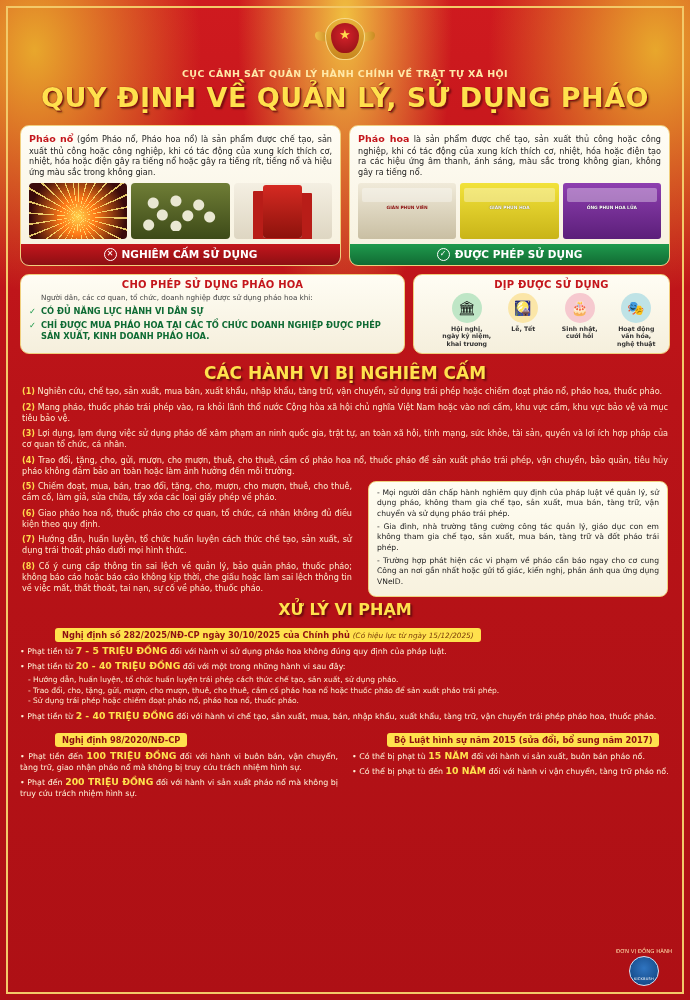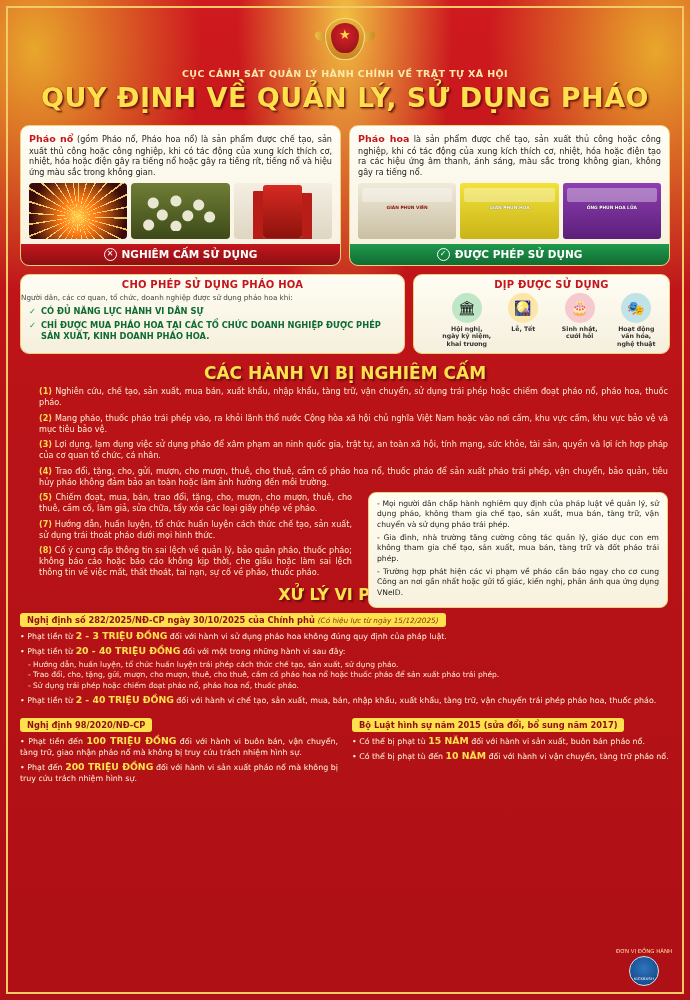--- a/index.html
+++ b/index.html
@@ -150,21 +150,21 @@
     background: linear-gradient(180deg,#fffdf4,#f5efdc);
     border: 1.5px solid #f0cf7d; border-radius: 9px;
     padding: 0 0 6px; overflow: hidden;
   }
   .panel.left { width: 60%; }
   .panel.right { width: 40%; padding-left: 20px; }
   .panel-title {
     text-align: center; font-size: 10px; font-weight: bold; color: #c4161c;
     padding: 4px 4px 3px; letter-spacing: .2px;
   }
-  .panel-sub { font-size: 7.2px; color: #444; padding: 0 0 3px; }
+  .panel-sub { font-size: 7.2px; color: #444; padding: 0 20px 3px; }
   .chk-line {
     display: flex; gap: 5px; font-size: 8.3px; font-weight: bold;
     color: #0f6b34; padding: 1.5px 8px; line-height: 1.3;
   }
   .chk { color: #1f9a4d; font-weight: bold; }
   .occ-grid { display: flex; gap: 3px; padding: 0 6px; }
   .occ {
     flex: 1; text-align: center;
   }
   .occ-ic {
@@ -180,21 +180,20 @@
   
   .sec-title {
     text-align: center; font-size: 17px; font-weight: bold; color: #ffe14d;
     text-shadow: 1px 1px 0 #7a0c10, 2px 2px 2px rgba(0,0,0,.4);
     padding: 4px 0 3px;
   }
   .prohibit { padding: 0 14px; position: relative; }
   .p-item {
     font-size: 8.1px; line-height: 1.36; color: #ffeccd; text-align: justify;
     margin-bottom: 4.5px;
-    margin-left: 17px;
   }
   .p-item b { color: #ffd84d; }
   .warn-wrap { position: relative; }
   .warn-box {
     position: absolute; right: 0; top: 0; width: 300px;
     background: linear-gradient(180deg,#fffdf2,#f7f1de);
     border: 1.5px solid #f0cf7d; border-radius: 8px;
     padding: 6px 8px;
   }
   .warn-head {
@@ -214,20 +213,21 @@
   .pen { padding: 0 12px; }
   .pen-title {
     text-align: center; font-size: 16px; font-weight: bold; color: #ffe14d;
     text-shadow: 1px 1px 0 #7a0c10, 2px 2px 2px rgba(0,0,0,.4);
     padding: 2px 0 4px;
   }
   .tag {
     display: inline-block; background: #ffe14d; color: #8d0f13;
     font-size: 8.3px; font-weight: bold; padding: 2px 7px; border-radius: 3px;
     margin-bottom: 3px;
+    margin-left: 35px;
   }
   .tag .note { color: #7a3b08; font-weight: normal; font-style: italic; font-size: 7.3px; }
   .pen-line { font-size: 7.9px; line-height: 1.38; color: #fff3d8; margin-bottom: 2px; text-align: justify; }
   .pen-line .amt { color: #ffe14d; font-weight: bold; font-size: 9.3px; }
   .pen-sub { font-size: 7.5px; line-height: 1.4; color: #ffeccd; padding-left: 8px; }
   .pen-cols { display: flex; gap: 14px; margin-top: 6px; }
   .pen-col { flex: 1; }
 
   .footer-logo {
     position: absolute; right: 10px; bottom: 6px; text-align: center;
@@ -358,20 +358,24 @@
       <span>Trao đổi, tặng, cho, gửi, mượn, cho mượn, thuê, cho thuê, cầm cố pháo hoa nổ, thuốc pháo để sản xuất pháo trái phép, vận chuyển, bảo quản, tiêu hủy pháo không đảm bảo an toàn hoặc làm ảnh hưởng đến môi trường.</span>
     </div>
 
     <div class="warn-wrap">
       <div style="width:330px">
         <div class="p-item">
           <b>(5)</b>
           <span>Chiếm đoạt, mua, bán, trao đổi, tặng, cho, mượn, cho mượn, thuê, cho thuê, cầm cố, làm giả, sửa chữa, tẩy xóa các loại giấy phép về pháo.</span>
         </div>
         <div class="p-item">
+          <b>(6)</b>
+          <span>Giao pháo hoa nổ, thuốc pháo cho cơ quan, tổ chức, cá nhân không đủ điều kiện theo quy định.</span>
+        </div>
+        <div class="p-item">
           <b>(7)</b>
           <span>Hướng dẫn, huấn luyện, tổ chức huấn luyện cách thức chế tạo, sản xuất, sử dụng trái thoát pháo dưới mọi hình thức.</span>
         </div>
         <div class="p-item">
           <b>(8)</b>
           <span>Cố ý cung cấp thông tin sai lệch về quản lý, bảo quản pháo, thuốc pháo; không báo cáo hoặc báo cáo không kịp thời, che giấu hoặc làm sai lệch thông tin về việc mất, thất thoát, tai nạn, sự cố về pháo, thuốc pháo.</span>
         </div>
       </div>
 
       <div class="warn-box">
@@ -383,21 +387,21 @@
   </div>
 
   <div class="pen-title">XỬ LÝ VI PHẠM</div>
   <div class="pen">
     <div class="tag">
       <span>Nghị định số 282/2025/NĐ-CP ngày 30/10/2025 của Chính phủ</span>
       <span class="note">(Có hiệu lực từ ngày 15/12/2025)</span>
     </div>
 
     <div class="pen-line">
-      <span>• Phạt tiền từ </span><span class="amt">2 - 3 TRIỆU ĐỒNG</span><span> đối với hành vi sử dụng pháo hoa không đúng quy định của pháp luật.</span>
+      <span>• Phạt tiền từ </span><span class="amt">7 - 5 TRIỆU ĐỒNG</span><span> đối với hành vi sử dụng pháo hoa không đúng quy định của pháp luật.</span>
     </div>
     <div class="pen-line">
       <span>• Phạt tiền từ </span><span class="amt">20 - 40 TRIỆU ĐỒNG</span><span> đối với một trong những hành vi sau đây:</span>
     </div>
     <div class="pen-sub">- Hướng dẫn, huấn luyện, tổ chức huấn luyện trái phép cách thức chế tạo, sản xuất, sử dụng pháo.</div>
     <div class="pen-sub">- Trao đổi, cho, tặng, gửi, mượn, cho mượn, thuê, cho thuê, cầm cố pháo hoa nổ hoặc thuốc pháo để sản xuất pháo trái phép.</div>
     <div class="pen-sub">- Sử dụng trái phép hoặc chiếm đoạt pháo nổ, pháo hoa nổ, thuốc pháo.</div>
     <div class="pen-line" style="margin-top:3px">
       <span>• Phạt tiền từ </span><span class="amt">2 - 40 TRIỆU ĐỒNG</span><span> đối với hành vi chế tạo, sản xuất, mua, bán, nhập khẩu, xuất khẩu, tàng trữ, vận chuyển trái phép pháo hoa, thuốc pháo.</span>
     </div>

